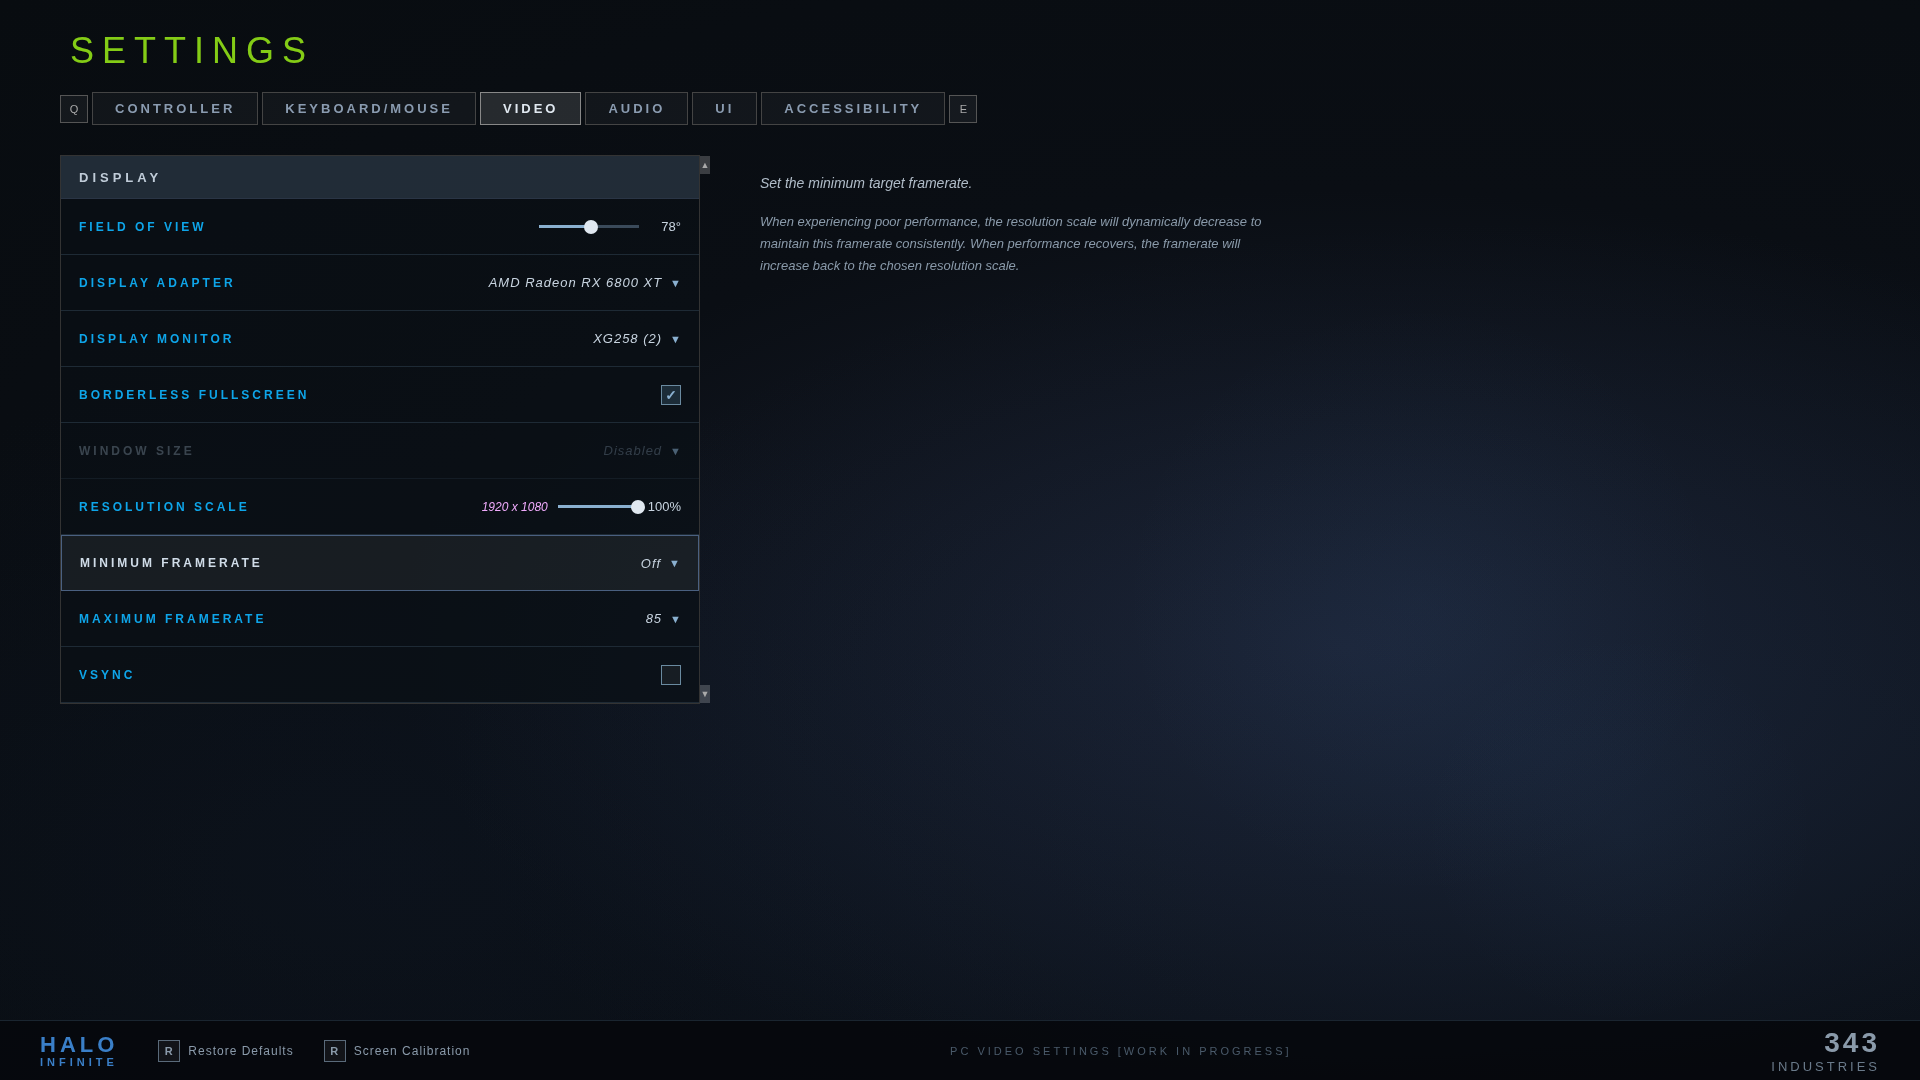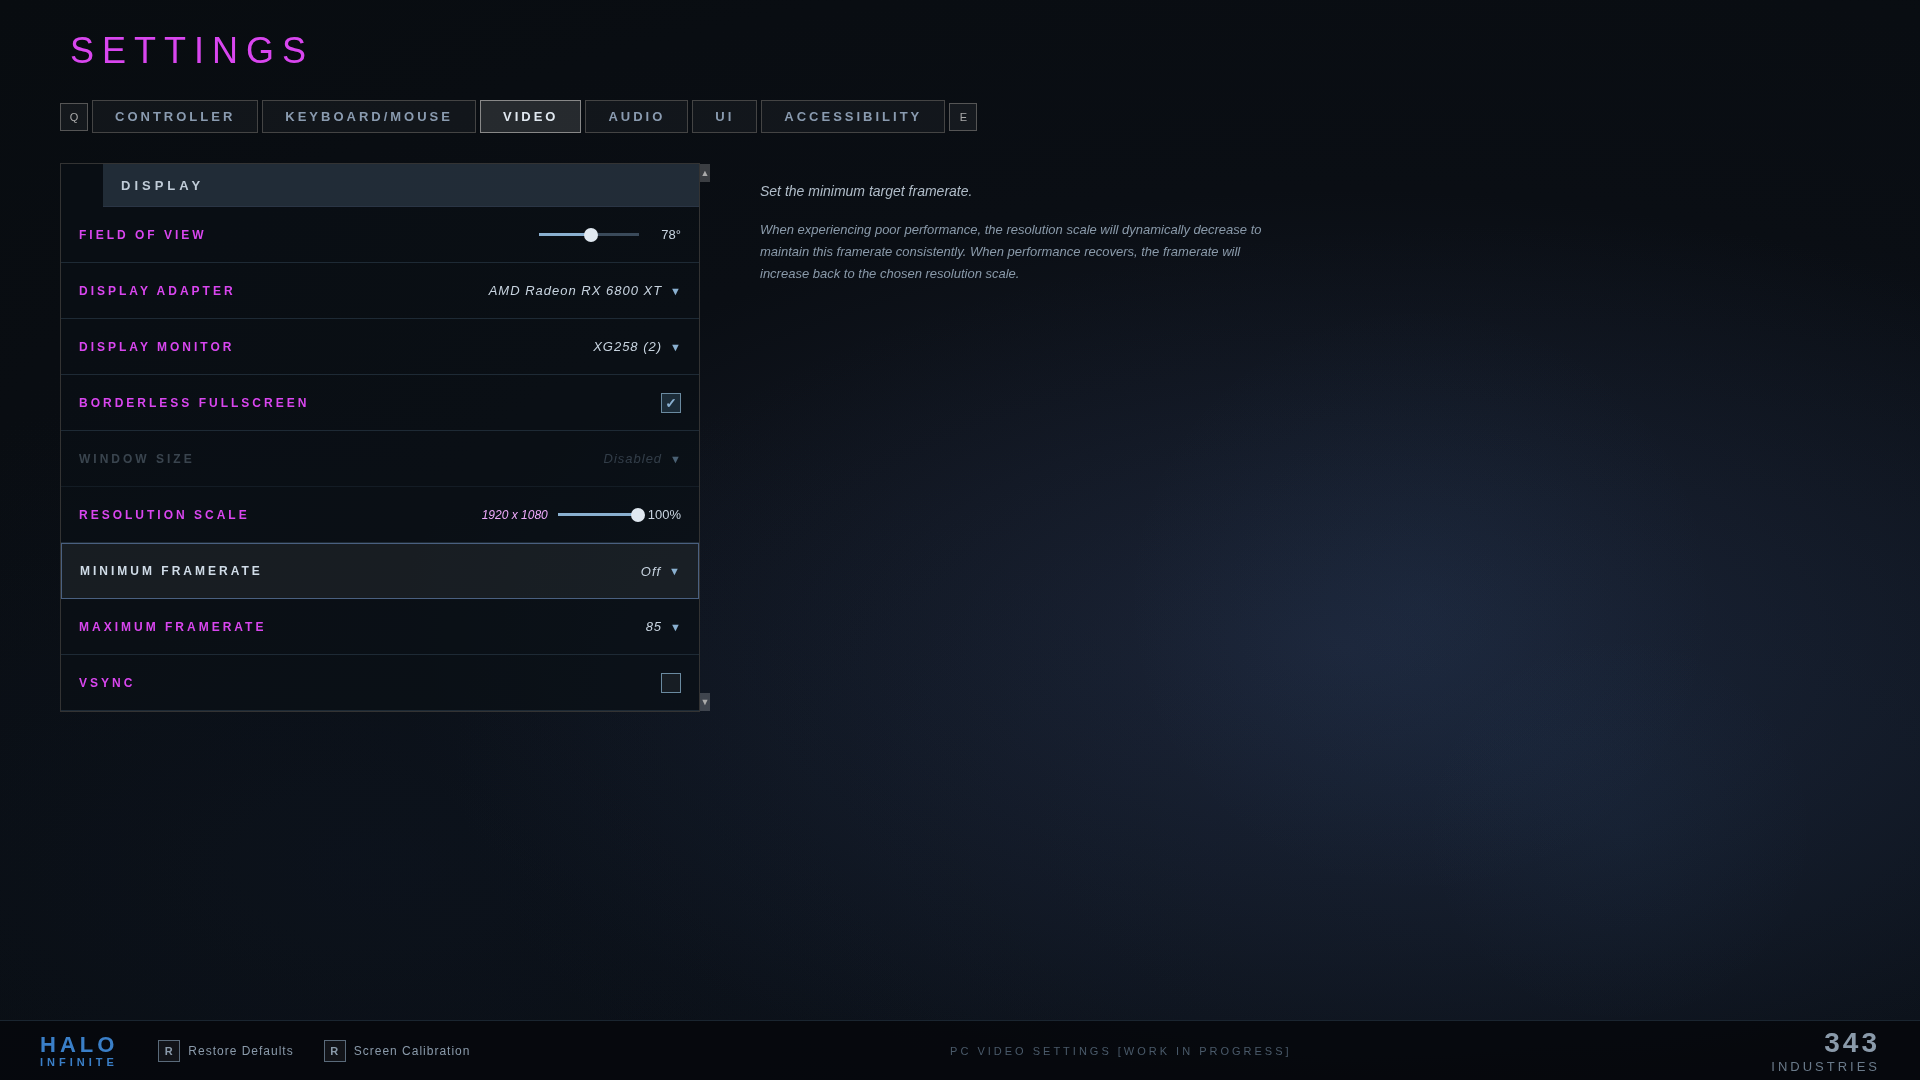--- a/index.html
+++ b/index.html
@@ -30,26 +30,26 @@
 
     
     .main {
       position: absolute;
       inset: 0;
       padding: 20px 40px;
     }
 
     
     .settings-title {
-      color: #d946ef;
+      color: #84cc16;
       font-size: 36px;
       font-weight: 300;
       letter-spacing: 8px;
       text-transform: uppercase;
-      margin-bottom: 28px;
+      margin-bottom: 20px;
       margin-top: 10px;
       margin-left: 30px;
     }
 
     
     .tab-nav {
       display: flex;
       align-items: center;
       gap: 4px;
       margin-left: 20px;
@@ -100,21 +100,20 @@
       border: 1px solid #333;
       background: rgba(10,15,22,0.7);
       position: relative;
     }
 
     
     .section-header {
       background: rgba(80,100,120,0.35);
       padding: 12px 18px;
       border-bottom: 1px solid #2a3545;
-      margin-left: 42px;
     }
 
     .section-header-text {
       color: #c0ccd8;
       font-size: 13px;
       letter-spacing: 4px;
       text-transform: uppercase;
       font-weight: 700;
     }
 
@@ -131,21 +130,21 @@
     .setting-row.highlighted {
       background: rgba(255,255,255,0.06);
       border: 1px solid #4a6080;
     }
 
     .setting-row.disabled-row {
       opacity: 0.5;
     }
 
     .setting-label {
-      color: #d946ef;
+      color: #0ea5e9;
       font-size: 12px;
       letter-spacing: 3px;
       text-transform: uppercase;
       font-weight: 600;
     }
 
     .setting-row.disabled-row .setting-label {
       color: #6a7a88;
     }
 

